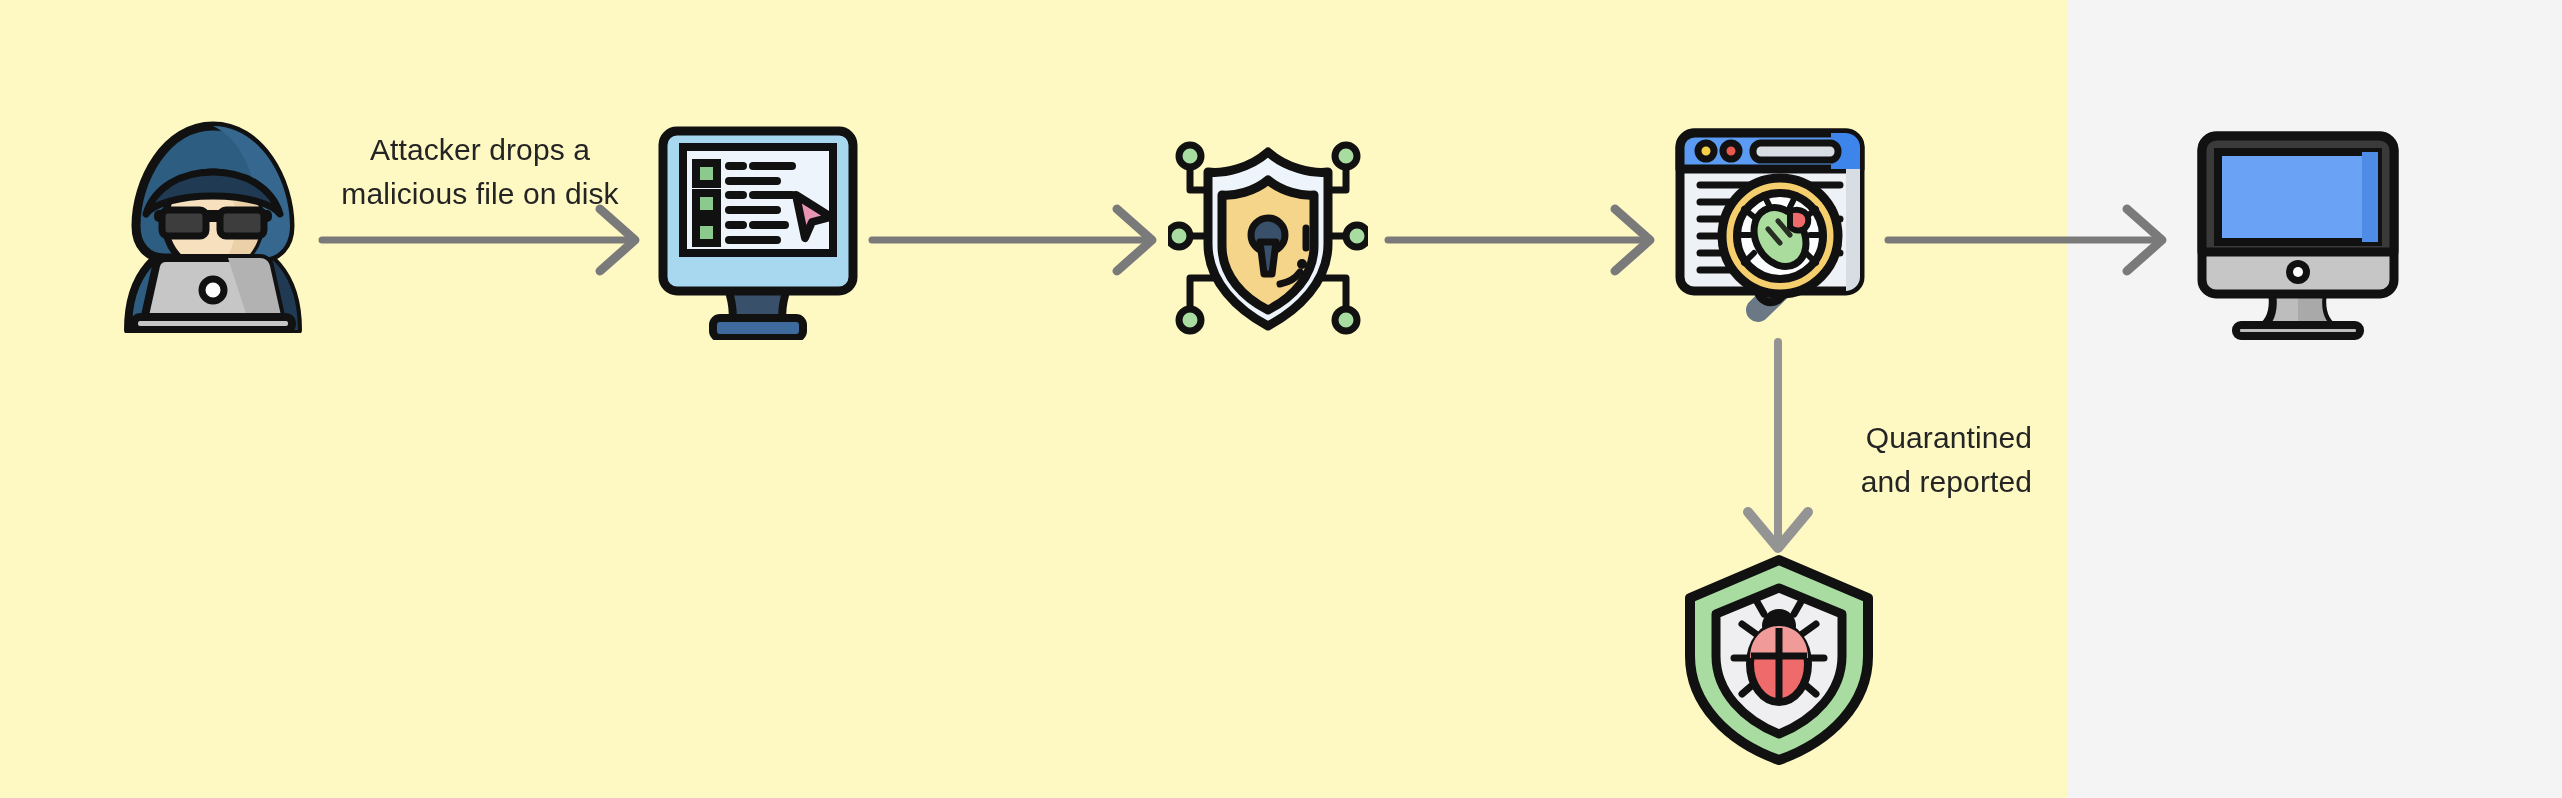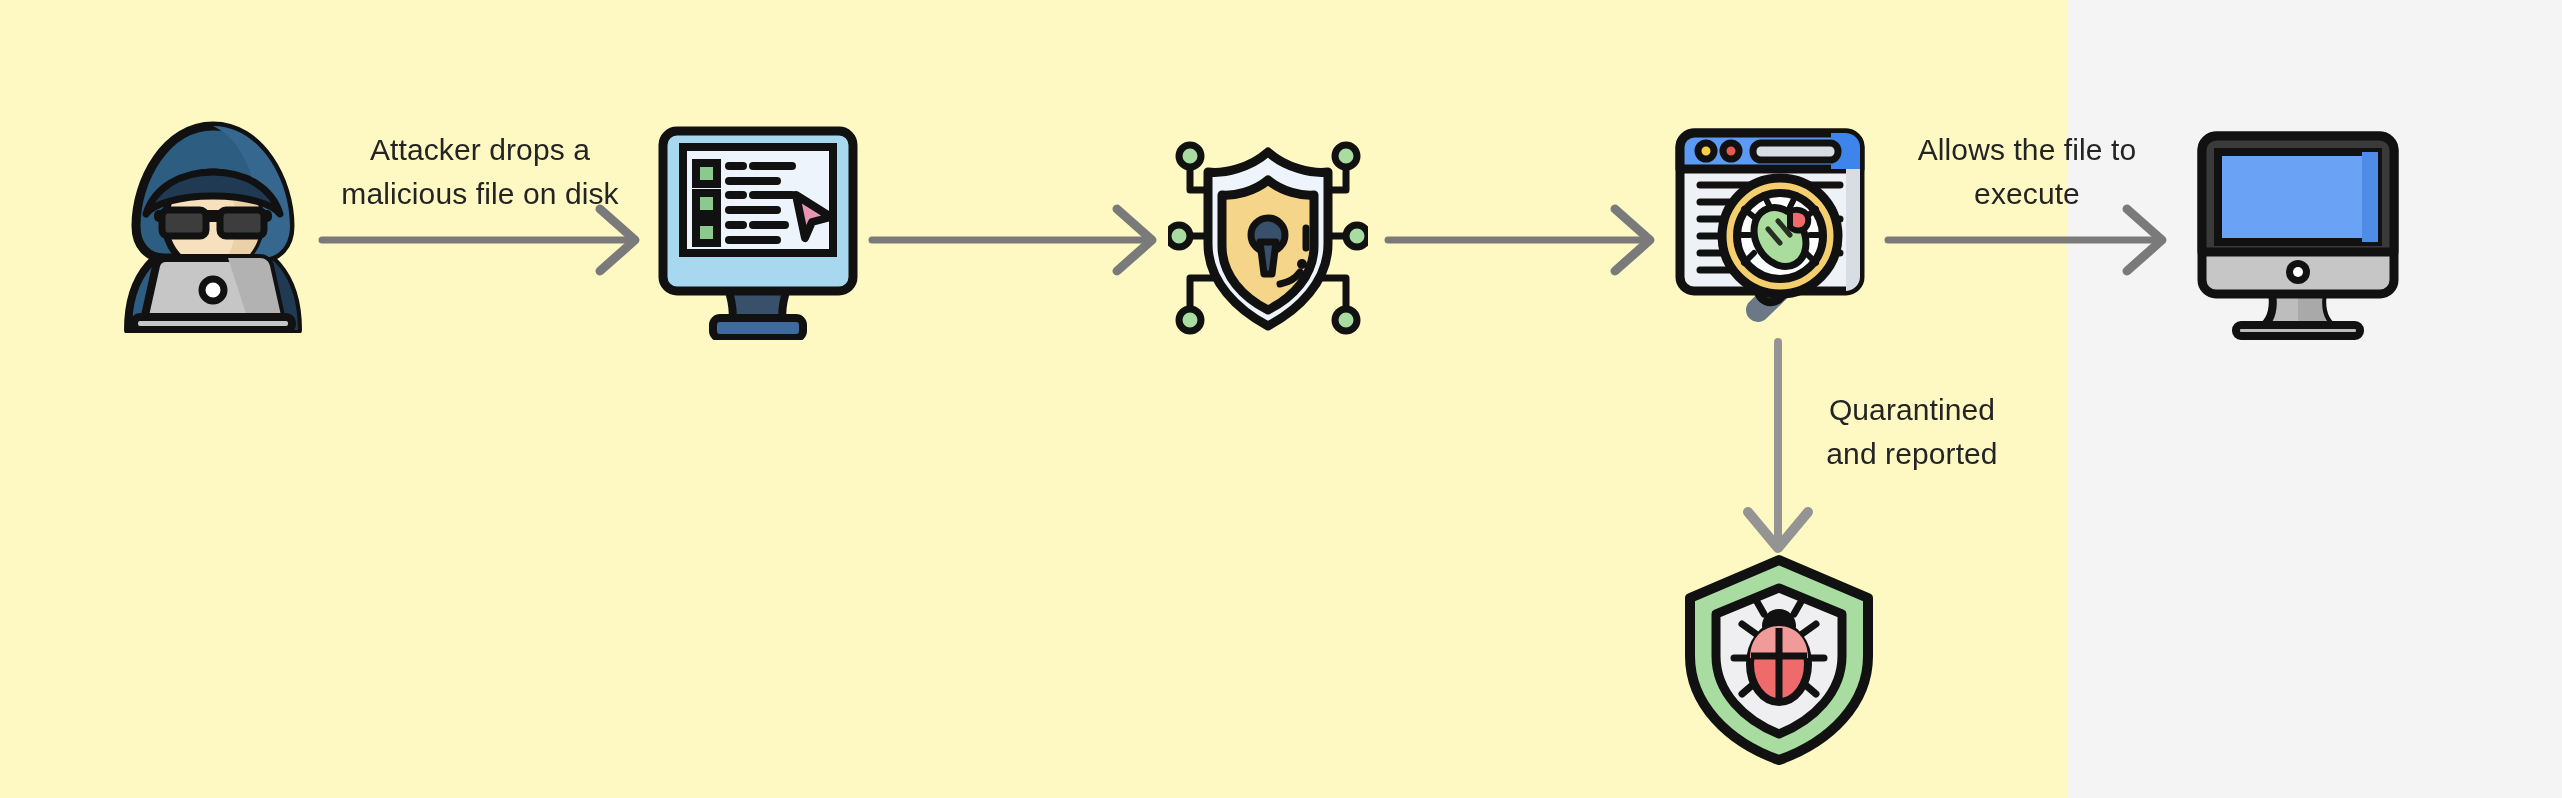--- a/index.html
+++ b/index.html
@@ -29,21 +29,21 @@
 
   .edge-label {
     position: absolute;
     color: #242424;
     font-size: 30px;
     line-height: 1.45;
     text-align: center;
     white-space: pre-line;
     letter-spacing: 0.1px;
   }
-  .edge-label.left-align { text-align: center; }
+  .edge-label.left-align { text-align: right; margin-top: 28px; }
 
   .arrow-layer {
     position: absolute;
     left: 0; top: 0;
     width: 2562px;
     height: 798px;
     pointer-events: none;
   }
 </style>
 </head>
@@ -217,22 +217,20 @@
       </g>
       <ellipse cx="112" cy="112" rx="24" ry="31" fill="#aadd9d" stroke="#111" stroke-width="7" transform="rotate(-30 112 112)"></ellipse>
       <path d="M122 86 C133 82 142 88 140 98 C138 106 128 108 122 102 Z" fill="#ef6b6b" stroke="#111" stroke-width="6" stroke-linejoin="round"></path>
       <g stroke="#111" stroke-width="5" stroke-linecap="round" opacity="0.85">
         <line x1="100" y1="104" x2="112" y2="118"></line>
         <line x1="110" y1="96" x2="122" y2="110"></line>
       </g>
     </svg>
   </div>
 
-  <div class="edge-label" style="left:1912px; top:128px; width:230px;">Allows the file to
-execute</div>
 
   <div class="node" style="left:2190px; top:128px;">
     <svg width="215" height="215" viewBox="0 0 215 215">
 
       <path d="M82 164 L133 164 C130 184 135 196 148 202 L67 202 C80 196 85 184 82 164 Z" fill="#bdbdbd" stroke="#111" stroke-width="8" stroke-linejoin="round"></path>
       <path d="M108 164 L133 164 C130 184 135 196 148 202 L108 202 Z" fill="#a9a9a9"></path>
       <rect x="46" y="197" width="124" height="11" rx="5" fill="#bdbdbd" stroke="#111" stroke-width="8"></rect>
 
       <rect x="12" y="8" width="192" height="158" rx="14" fill="#c6c6c6" stroke="#111" stroke-width="9"></rect>
 

